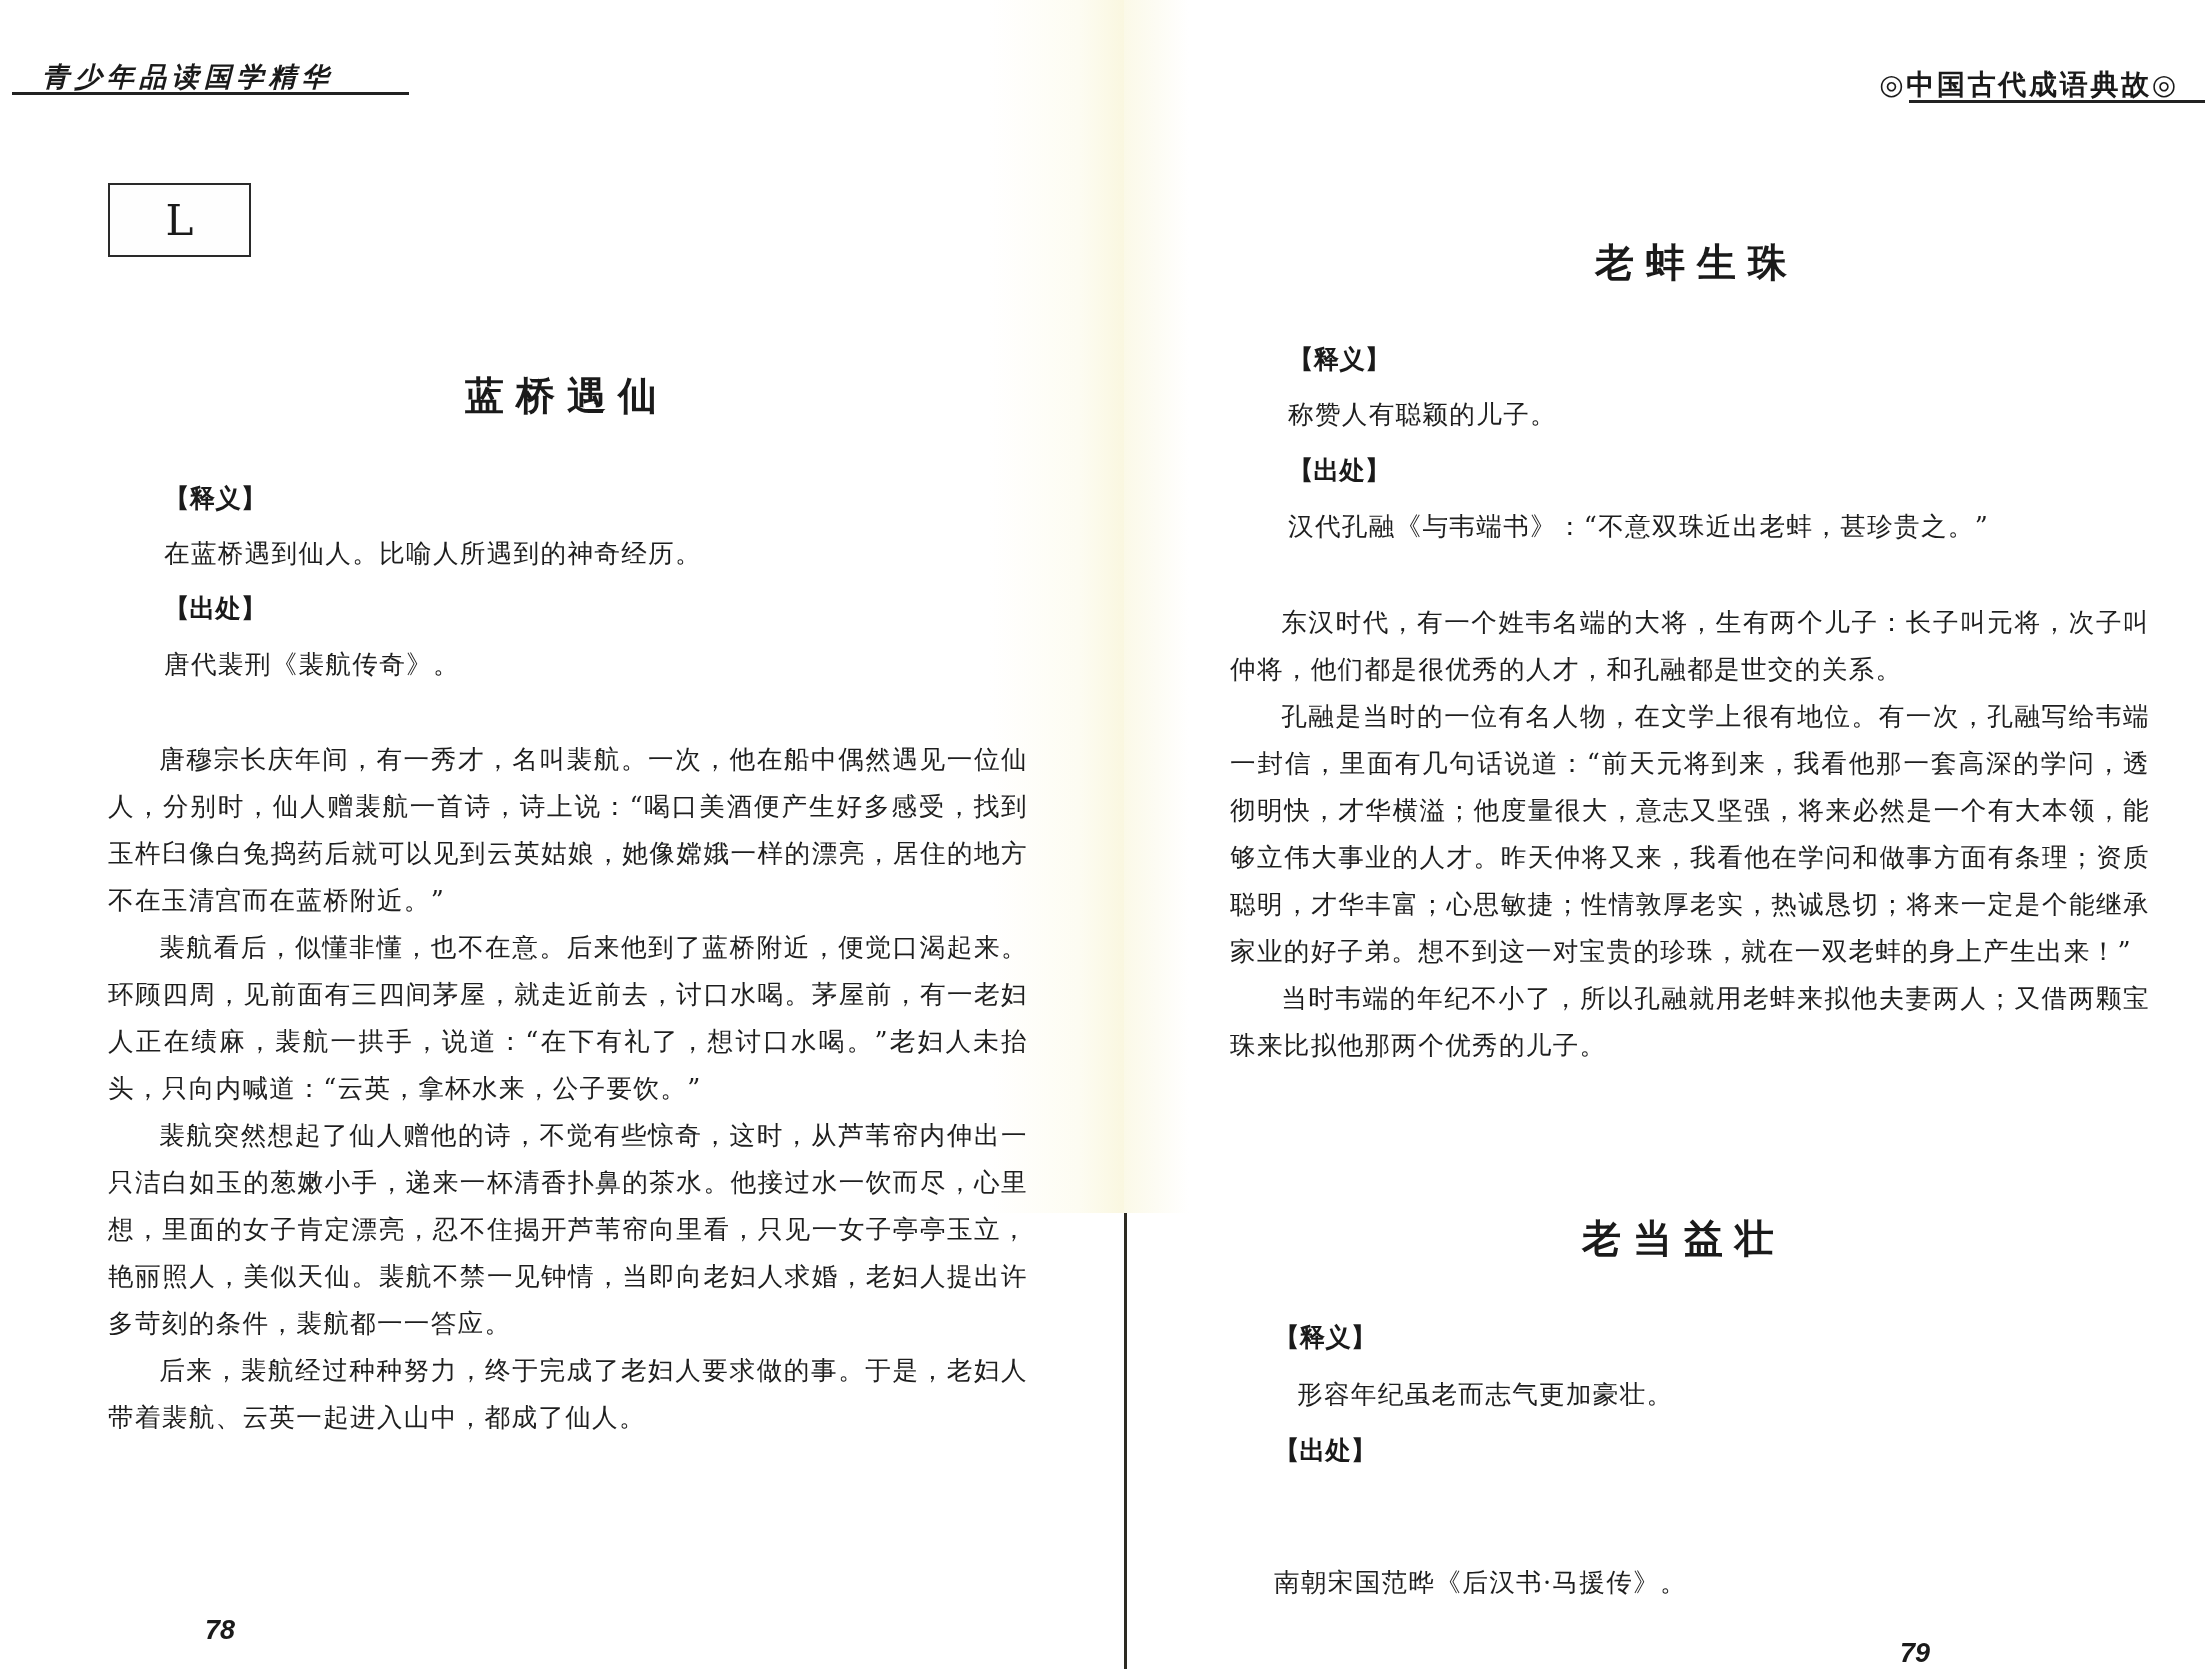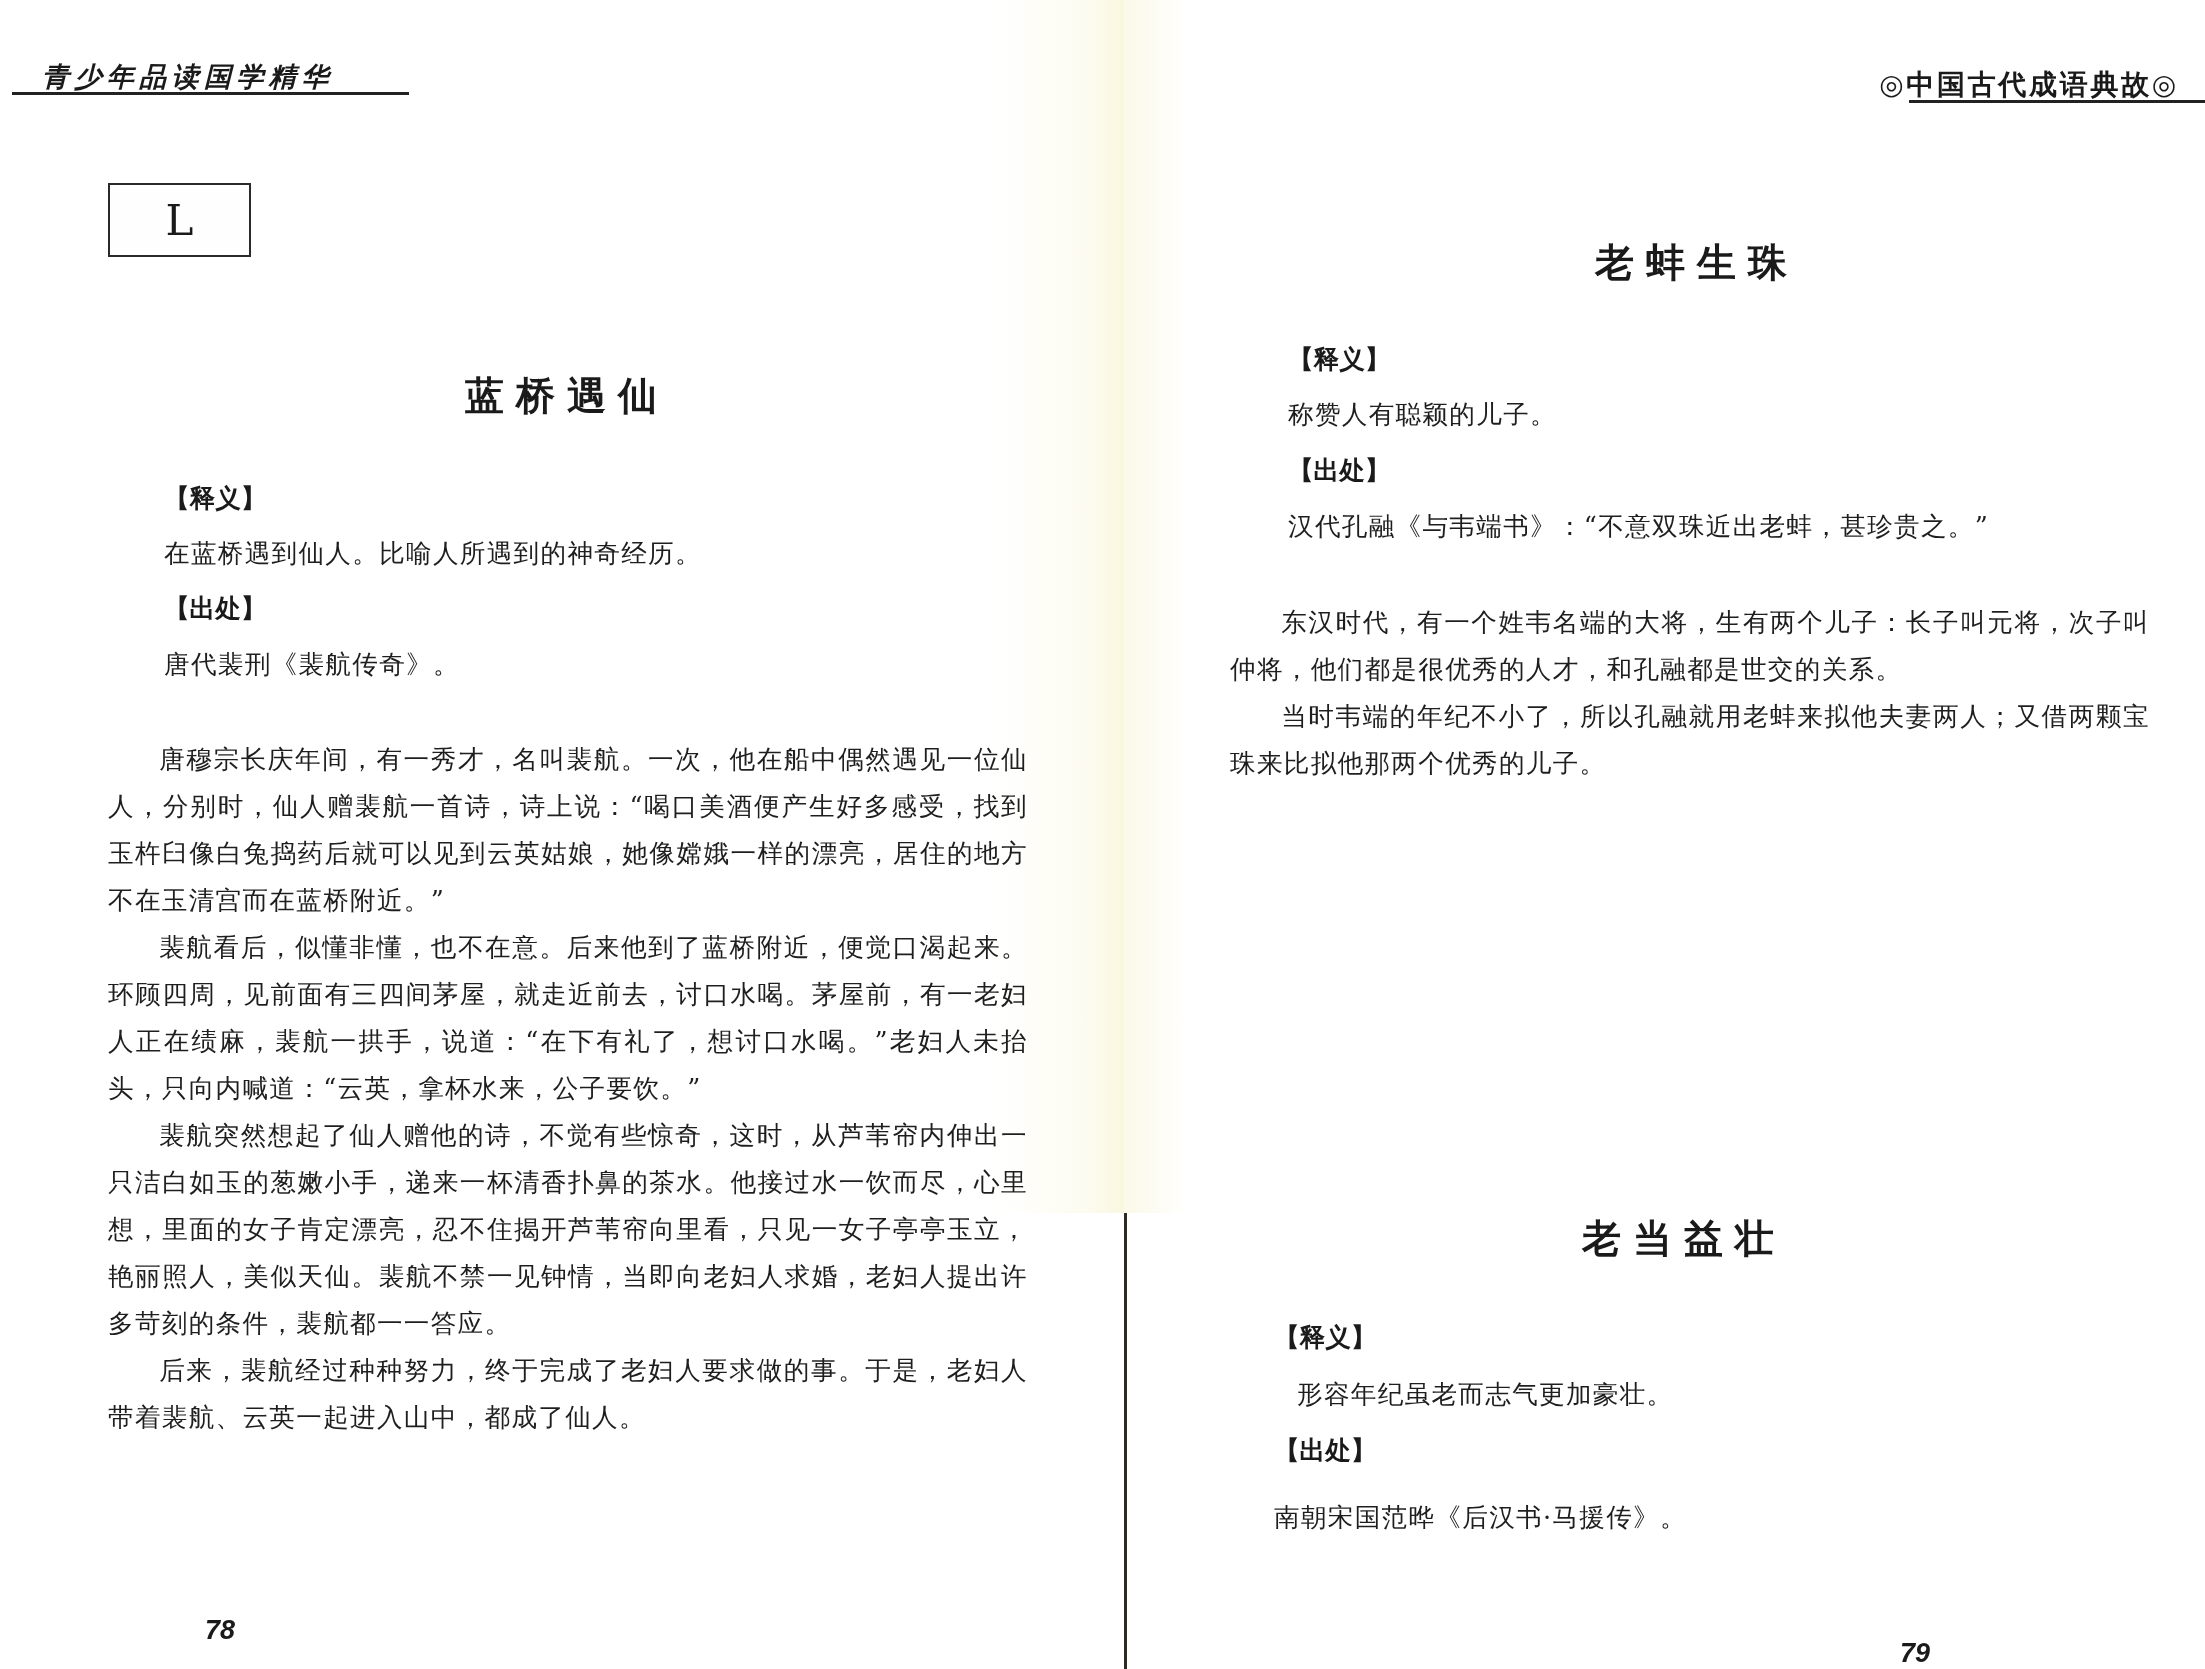--- a/index.html
+++ b/index.html
@@ -104,25 +104,26 @@
     <div class="runhead-right-rule"></div>
 
     <div class="idiom-title" style="left:471px; top:236px;">老蚌生珠</div>
     <div class="label" style="left:164px; top:342px;">【释义】</div>
     <div class="line" style="left:164px; top:397px;">称赞人有聪颖的儿子。</div>
     <div class="label" style="left:164px; top:453px;">【出处】</div>
     <div class="line" style="left:164px; top:509px;">汉代孔融《与韦端书》：“不意双珠近出老蚌，甚珍贵之。”</div>
 
     <div class="body-block" style="left:106px; top:599px; width:920px;">
       <p>东汉时代，有一个姓韦名端的大将，生有两个儿子：长子叫元将，次子叫仲将，他们都是很优秀的人才，和孔融都是世交的关系。</p>
+      <p>孔融是当时的一位有名人物，在文学上很有地位。有一次，孔融写给韦端一封信，里面有几句话说道：“前天元将到来，我看他那一套高深的学问，透彻明快，才华横溢；他度量很大，意志又坚强，将来必然是一个有大本领，能够立伟大事业的人才。昨天仲将又来，我看他在学问和做事方面有条理；资质聪明，才华丰富；心思敏捷；性情敦厚老实，热诚恳切；将来一定是个能继承家业的好子弟。想不到这一对宝贵的珍珠，就在一双老蚌的身上产生出来！”</p>
       <p>当时韦端的年纪不小了，所以孔融就用老蚌来拟他夫妻两人；又借两颗宝珠来比拟他那两个优秀的儿子。</p>
     </div>
 
     <div class="idiom-title" style="left:458px; top:1212px;">老当益壮</div>
     <div class="label" style="left:150px; top:1320px;">【释义】</div>
     <div class="line" style="left:150px; top:1377px;margin-left:23px;">形容年纪虽老而志气更加豪壮。</div>
     <div class="label" style="left:150px; top:1433px;">【出处】</div>
-    <div class="line" style="left:150px; top:1500px;">南朝宋国范晔《后汉书·马援传》。</div>
+    <div class="line" style="left:150px; top:1565px;">南朝宋国范晔《后汉书·马援传》。</div>
 
     <div class="page-number" style="left:776px; top:1622px;margin-top:16px;">79</div>
   </div>
 </div>
 
 
 </body></html>

